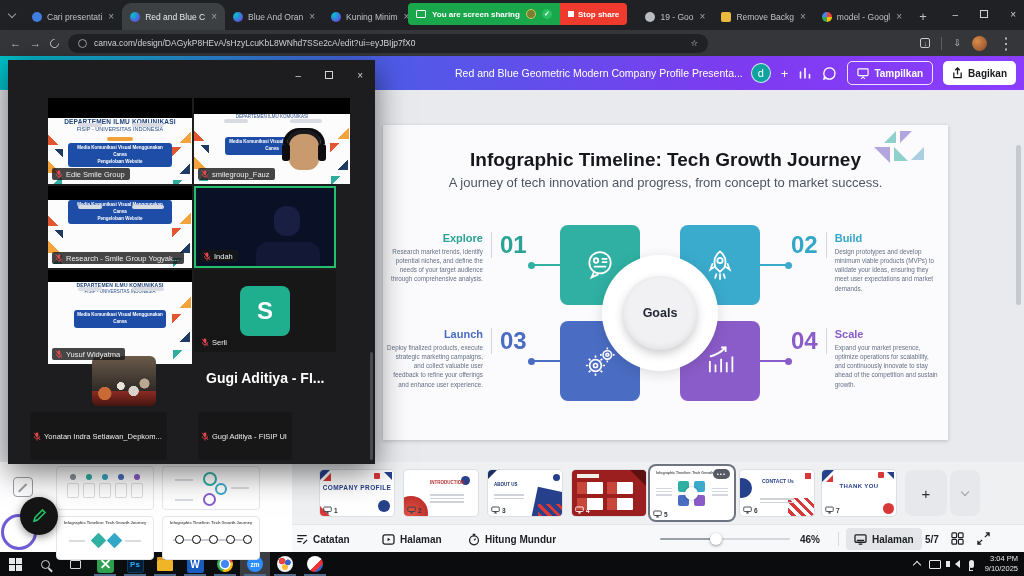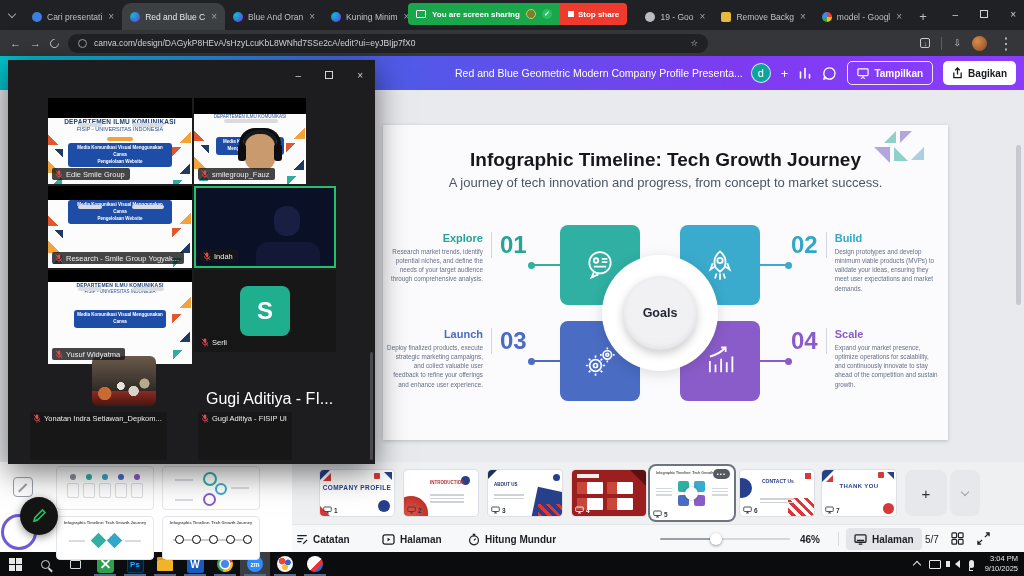--- a/index.html
+++ b/index.html
@@ -89,21 +89,21 @@
 .dt2{right:36px;top:6px;border-width:12px 12px 0 0;border-color:#b3a5de transparent transparent transparent}
 .dt3{right:58px;top:22px;border-width:0 16px 16px 0;border-color:transparent #b3a5de transparent transparent}
 .dt4{right:40px;top:22px;border-width:14px 0 0 14px;border-color:transparent transparent transparent #8fd1ca}
 .dt5{right:24px;top:22px;border-width:0 0 13px 13px;border-color:transparent transparent #a9cfe0 transparent}
 
 
 .zoomwin{position:absolute;left:8px;top:60px;width:367px;height:404px;background:#1d1d1f;box-shadow:0 8px 30px rgba(0,0,0,.55);z-index:40}
 .zw-controls{position:absolute;right:12px;top:0;height:30px;display:flex;gap:24px;align-items:center;color:#cfd2d6;font-size:10px}
 .tile{position:absolute;background:#000;overflow:hidden}
 .tl-edie{left:40px;top:38px;width:144px;height:86px}
-.tl-fauz{left:186px;top:38px;width:112px;height:86px}
+.tl-fauz{left:186px;top:38px;width:156px;height:86px}
 .tl-sety{left:40px;top:126px;width:144px;height:82px}
 .tl-indah{left:186px;top:126px;width:142px;height:82px;border:2px solid #23c16b;background:#0a1126}
 .tl-yusuf{left:40px;top:210px;width:144px;height:94px}
 .tl-serli{left:186px;top:210px;width:142px;height:82px;background:#171717}
 .sv{width:100%;height:100%;background:#fcfcfc;position:relative}
 .sv .logo{position:absolute;top:5px;height:4px;background:#d8dce2;border-radius:2px}
 .sv .lg-l{left:30px;width:24px}.sv .lg-r{right:28px;width:32px}
 .sv .dept{margin-top:20px;text-align:center;color:#1c3f7a;font-weight:bold;font-size:6.5px;letter-spacing:.2px}
 .sv .univ{text-align:center;color:#2b4e8c;font-size:5.5px;margin-top:1px}
 .sv .tag{width:26px;height:4px;background:#f2a33c;border-radius:2px;margin:5px auto 0}
@@ -112,38 +112,38 @@
 .deco.l{left:0;background:
  linear-gradient(45deg,#e2572f 50%,transparent 50.5%) 0 22%/10px 10px no-repeat,
  linear-gradient(-135deg,#1f3a63 50%,transparent 50.5%) 7px 40%/8px 8px no-repeat,
  linear-gradient(45deg,#f2a33c 50%,transparent 50.5%) 0 58%/12px 12px no-repeat,
  linear-gradient(-45deg,#2fae9f 50%,transparent 50.5%) 5px 75%/9px 9px no-repeat}
 .deco.r{right:0;background:
  linear-gradient(-45deg,#f2a33c 50%,transparent 50.5%) 10px 18%/11px 11px no-repeat,
  linear-gradient(135deg,#e2572f 50%,transparent 50.5%) 2px 38%/9px 9px no-repeat,
  linear-gradient(-45deg,#1f3a63 50%,transparent 50.5%) 10px 60%/10px 10px no-repeat,
  linear-gradient(135deg,#2fae9f 50%,transparent 50.5%) 3px 80%/9px 9px no-repeat}
-.pname{position:absolute;left:4px;bottom:4px;background:rgba(22,22,22,.8);color:#ececec;font-size:7.5px;padding:1.5px 5px 1.5px 3px;display:flex;gap:3px;align-items:flex-start;border-radius:2px;white-space:nowrap;z-index:4}
+.pname{position:absolute;left:4px;bottom:4px;background:rgba(22,22,22,.8);color:#ececec;font-size:7.5px;padding:1.5px 5px 1.5px 3px;display:flex;gap:3px;align-items:center;border-radius:2px;white-space:nowrap;z-index:4}
 .person{position:absolute;right:14px;bottom:0;width:64px;height:74px}
 .p-head{position:absolute;left:17px;top:8px;width:30px;height:36px;border-radius:13px 13px 11px 11px;background:#c99a6e}
 .p-hair{position:absolute;left:15px;top:4px;width:34px;height:15px;border-radius:14px 14px 0 0;background:#17191c}
 .p-ph-l{position:absolute;left:10px;top:18px;width:8px;height:17px;border-radius:3px;background:#0d0d0f}
 .p-ph-r{position:absolute;right:10px;top:18px;width:8px;height:17px;border-radius:3px;background:#0d0d0f}
 .p-band{position:absolute;left:11px;top:2px;width:42px;height:16px;border:4px solid #0d0d0f;border-bottom:none;border-radius:20px 20px 0 0}
 .sil-head{position:absolute;right:34px;top:18px;width:26px;height:30px;border-radius:12px;background:#181f42}
 .sil-body{position:absolute;right:14px;bottom:0;width:64px;height:24px;border-radius:12px 12px 0 0;background:#131837}
 .s-avatar{position:absolute;left:50%;top:50%;transform:translate(-50%,-50%);width:50px;height:50px;border-radius:8px;background:#1fae8e;color:#fff;font-size:24px;font-weight:bold;display:flex;align-items:center;justify-content:center}
 .tl-yon{position:absolute;left:84px;top:296px;width:64px;height:50px;border-radius:6px;overflow:hidden;background:
  radial-gradient(circle at 20% 75%,#c96a35 10%,transparent 11%),
  radial-gradient(circle at 45% 60%,#e8e2d8 8%,transparent 9%),
  radial-gradient(circle at 65% 70%,#d8d2c8 9%,transparent 10%),
  radial-gradient(circle at 82% 55%,#b8a890 8%,transparent 9%),
  linear-gradient(180deg,#6b5a4a,#2e2a26 70%,#8a2b22 70%,#471510)}
 .lab-yon{position:absolute;left:22px;top:352px}
-.gugi-name{position:absolute;left:198px;top:330px;font-weight:normal;color:#fff;font-size:16px}
+.gugi-name{position:absolute;left:198px;top:310px;font-weight:bold;color:#fff;font-size:14px}
 .lab-gugi{position:absolute;left:190px;top:352px}
 .zw-scroll{position:absolute;right:2px;top:292px;width:3px;height:108px;background:#4a4a4e;border-radius:2px}
 
 
 .filmstrip{position:absolute;top:462px;left:0;right:0;height:62px;background:#eef0f2}
 .fcard{position:absolute;top:8px;width:74px;height:46px;background:#fff;border-radius:4px;box-shadow:0 0 0 1px #dcdfe3;overflow:hidden}
 .fc1{left:320px}.fc2{left:404px}.fc3{left:488px}.fc4{left:572px;background:#9c1f1f}
 .fc5{left:650px;top:4px;width:84px;height:54px;box-shadow:0 0 0 2px #6e7480;border-radius:6px}
 .fc6{left:740px}.fc7{left:822px}
 .pg{position:absolute;left:3px;bottom:2px;display:flex;align-items:center;gap:2px;font-size:6.5px;font-weight:bold;color:#30343a;z-index:3}
@@ -193,21 +193,21 @@
 
 
 .footer{position:absolute;top:524px;left:0;right:0;height:28px;background:#f7f8fa;border-top:1px solid #e3e5e9;font-size:10px;color:#1c1f23}
 .fitem{position:absolute;top:0;height:28px;display:flex;align-items:center;gap:5px;font-weight:bold}
 .f-cat{left:296px}.f-dur{left:382px}.f-hit{left:468px}
 .slider{position:absolute;left:660px;top:13px;width:130px;height:2px;border-radius:1px;background:linear-gradient(90deg,#9aa0a8 0 42%,#d4d7db 42%)}
 .knob{position:absolute;left:50px;top:-5px;width:12px;height:12px;border-radius:50%;background:#fff;box-shadow:0 1px 3px rgba(0,0,0,.4)}
 .f-pct{left:800px;font-weight:bold}
 .fdiv{position:absolute;left:838px;top:7px;width:1px;height:14px;background:#d6d9dd}
 .f-hal{left:846px;top:3px;height:22px;background:#e3e5e9;border-radius:4px;padding:0 8px}
-.f-pageno{left:925px;font-weight:normal}
+.f-pageno{left:925px;font-weight:bold}
 .f-ico{position:absolute;top:7px}
 .f-grid{left:951px}.f-exp{left:977px}
 .f-help{left:999px;top:6px;width:15px;height:15px;border:1.3px solid #3c4043;border-radius:50%;font-size:9px;font-weight:bold;display:flex;align-items:center;justify-content:center;color:#3c4043}
 
 
 .leftpanel{position:absolute;left:0;top:462px;width:292px;height:90px;background:#fff;z-index:10}
 .rail-ic{position:absolute;left:13px;top:15px;width:20px;height:20px;border:1.5px solid #9aa0a6;border-radius:4px}
 .rail-ic:after{content:"";position:absolute;left:3px;top:9px;width:11px;height:1.5px;background:#9aa0a6;transform:rotate(-45deg)}
 .tcard{position:absolute;width:98px;height:44px;background:#fff;border:1px solid #e4e6ea;border-radius:4px;overflow:hidden}
 .tc1{left:56px;top:4px}.tc2{left:162px;top:4px}.tc3{left:56px;top:54px}.tc4{left:162px;top:54px}

